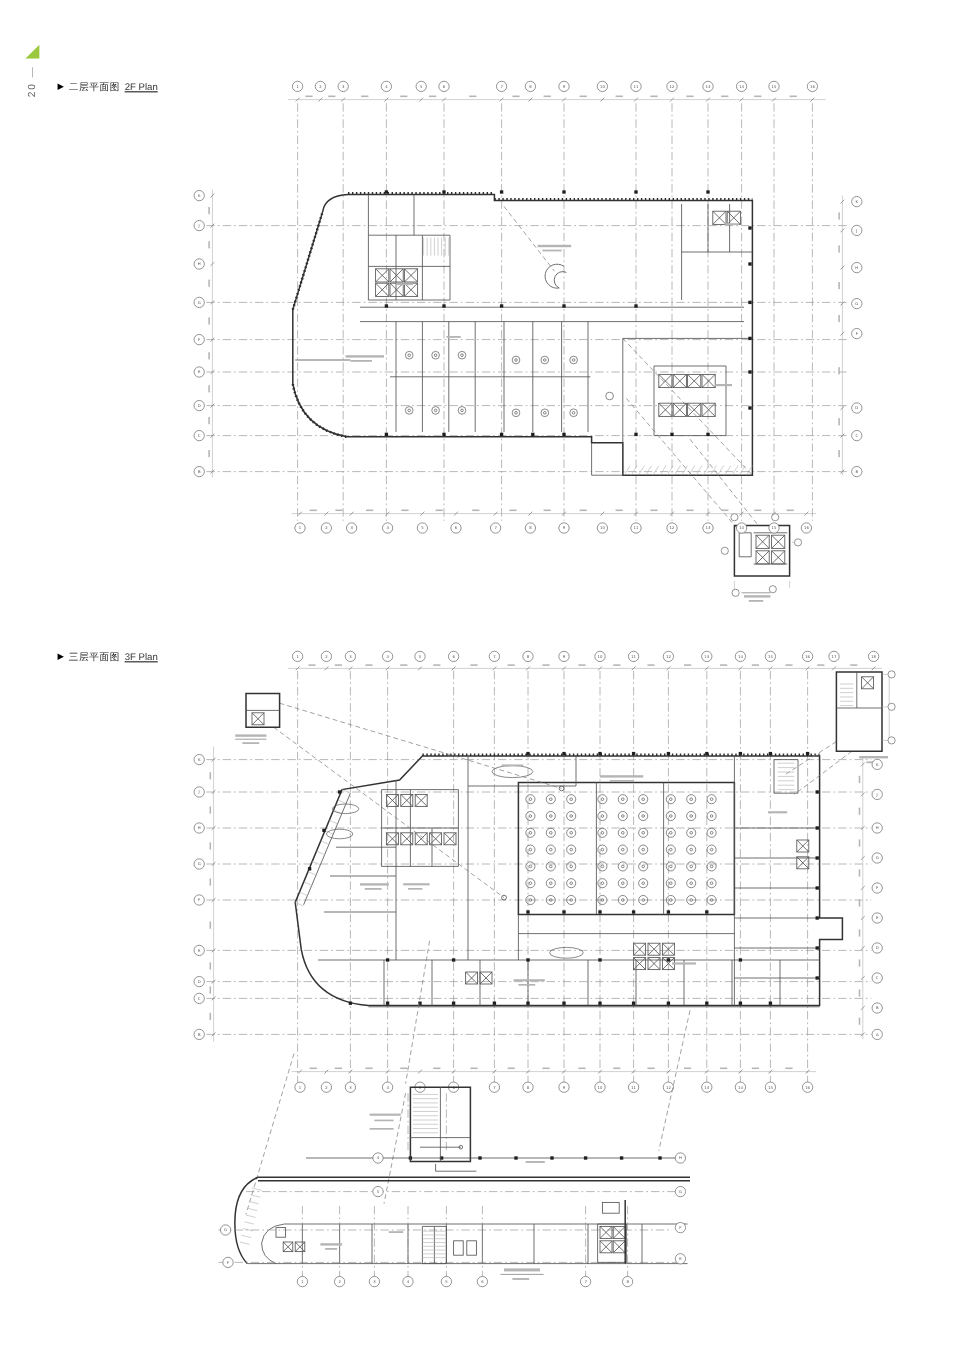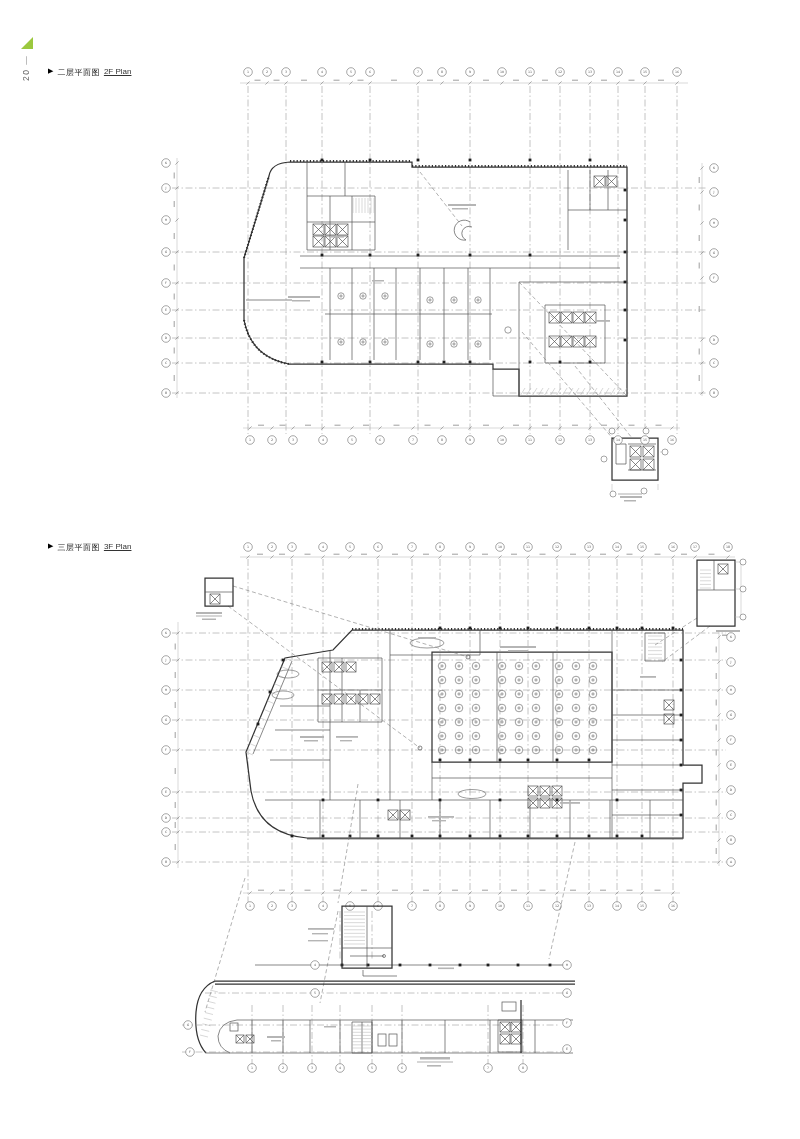--- a/index.html
+++ b/index.html
@@ -2,21 +2,21 @@
 <html><head>
 <meta charset="utf-8">
 <style>
   html,body{margin:0;padding:0;background:#fff;}
   .page{position:relative;width:800px;height:1139px;background:#ffffff;overflow:hidden;
         font-family:"Liberation Sans",sans-serif;}
   .logo{position:absolute;left:21px;top:37px;width:12px;height:12px;}
   .pageno{position:absolute;left:21px;top:81px;transform:rotate(-90deg);transform-origin:0 0;
           font-size:8.5px;color:#666;letter-spacing:1.5px;white-space:nowrap;}
   .pageno .pndash{color:#999;}
-  .sec{position:absolute;display:flex;gap:4px;font-size:8px;color:#1a1a1a;}
+  .sec{position:absolute;display:flex;align-items:center;gap:4px;font-size:8px;color:#1a1a1a;}
   .sec .tri{font-size:7px;color:#000;line-height:1;}
   .sec .zh{letter-spacing:.5px;}
   .sec .en{color:#333;text-decoration:underline;}
   #dwg{position:absolute;left:0;top:0;}
   
   .w1{stroke:#555;fill:none;stroke-width:.7;}
   .w15{stroke:#333;fill:none;stroke-width:1.25;}
   .lt{stroke:#b0b0b0;fill:none;stroke-width:.5;}
   .grid{stroke:#949494;fill:none;stroke-width:.55;stroke-dasharray:7 2.5 1.5 2.5;}
   .dash{stroke:#7d7d7d;fill:none;stroke-width:.6;stroke-dasharray:4 2.6;}

